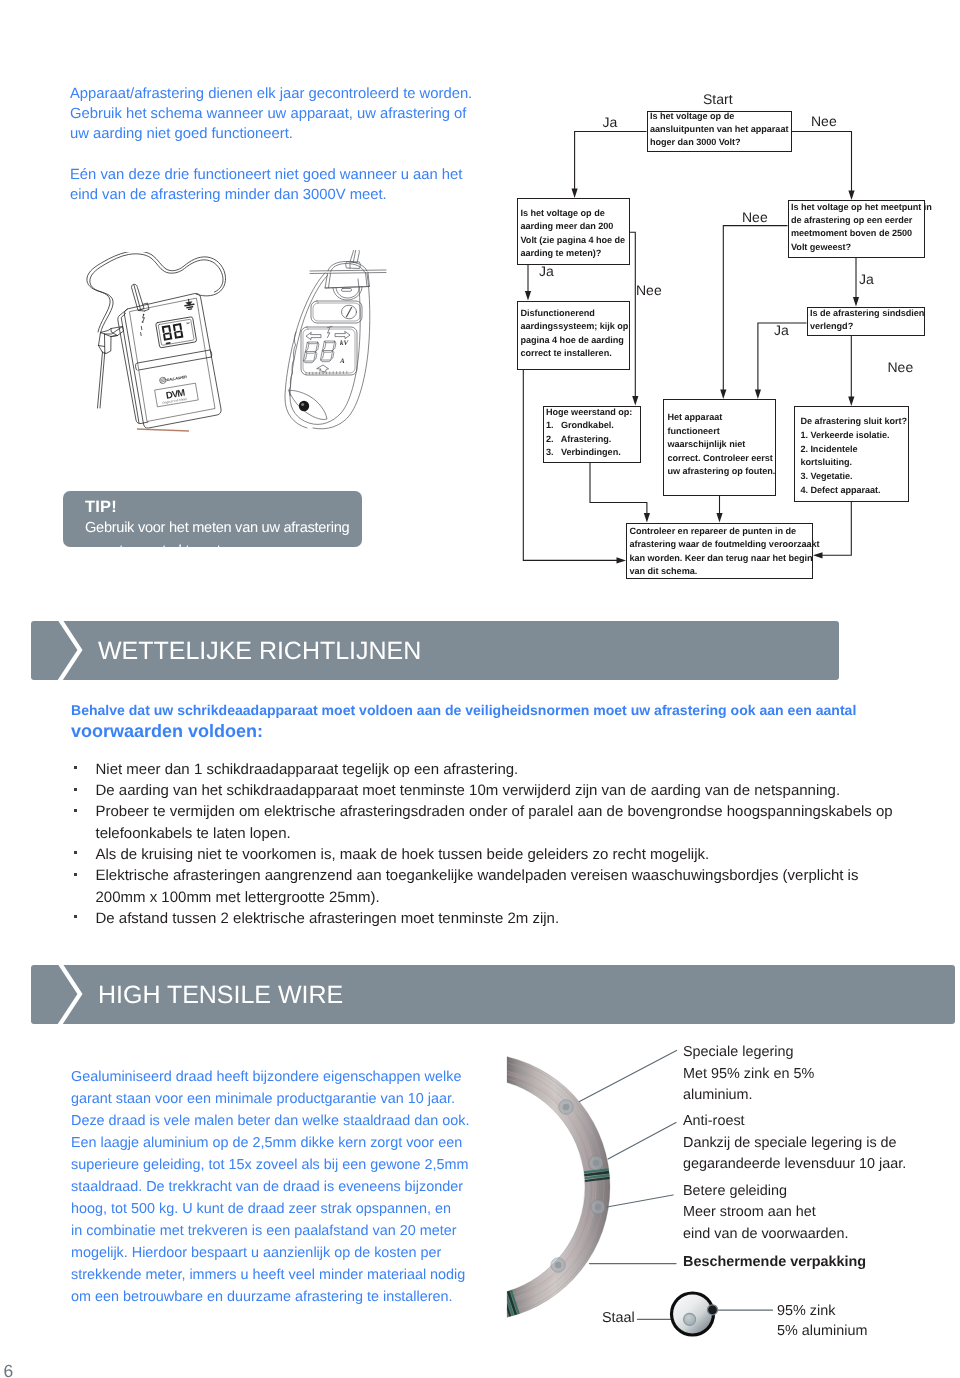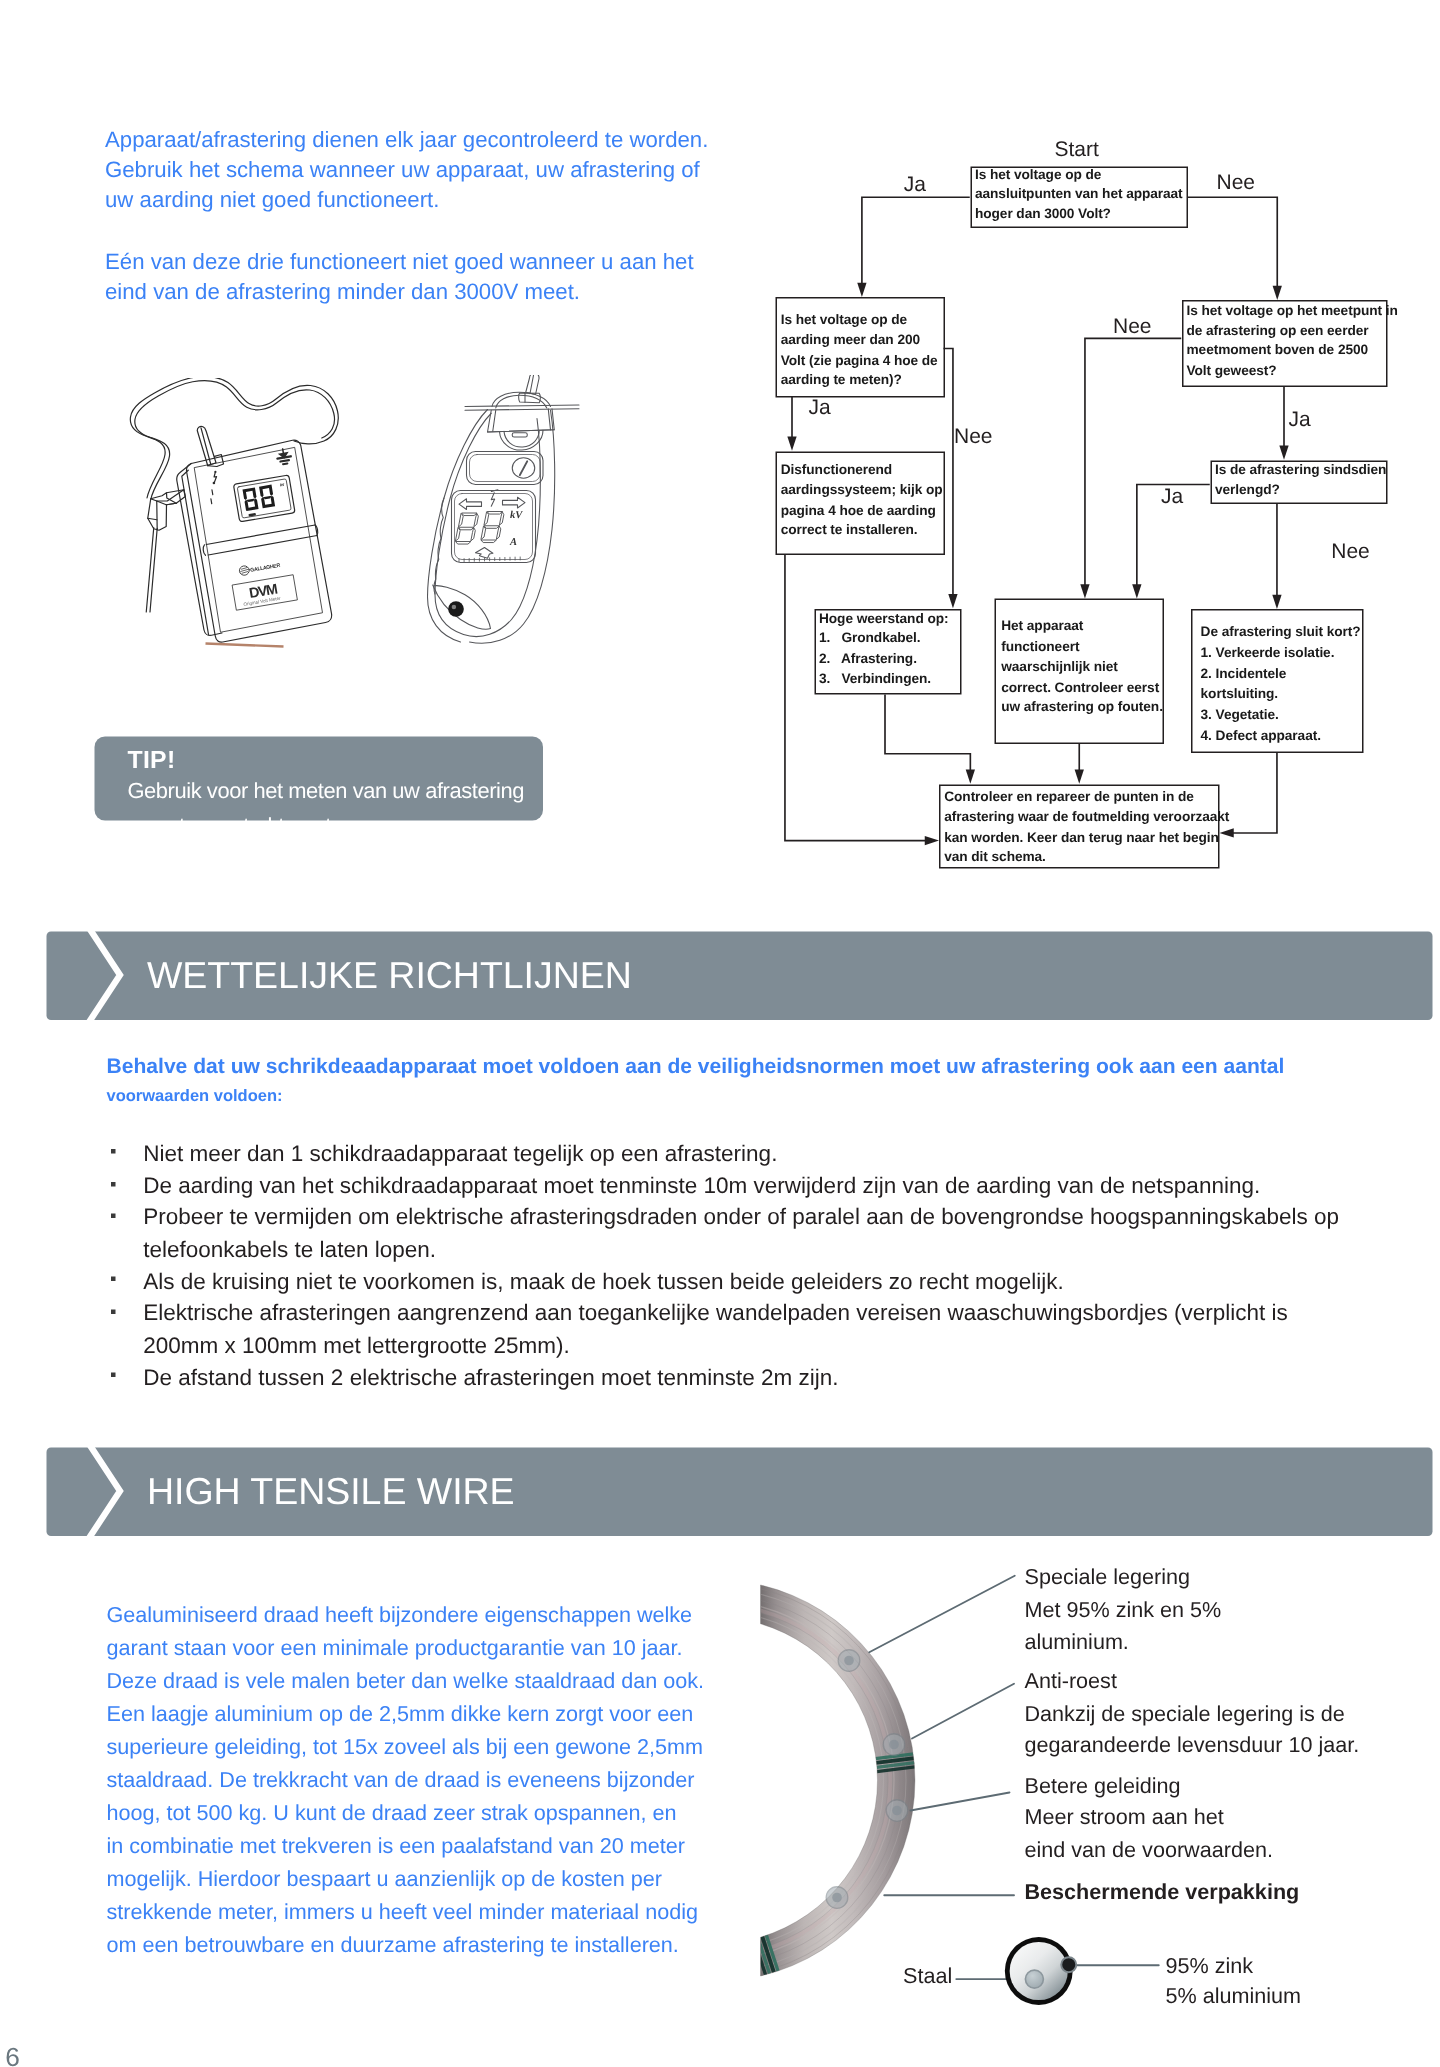--- a/index.html
+++ b/index.html
@@ -307,31 +307,31 @@
     <div class="flab" style="left:774px;top:321.5px;">Ja</div>
     <div class="flab" style="left:887.5px;top:358.7px;">Nee</div>
   </div>
 
   <div class="tipbox" style="left:63px;top:491px;width:299px;height:56px;">
     <div class="tiph" style="left:22px;top:6.5px;">TIP!</div>
     <div class="tipl" style="left:22px;top:28.5px;">Gebruik voor het meten van uw afrastering</div>
     <div class="tipl" style="left:22px;top:51.5px;">een stroomsterktemeter</div>
   </div>
 
-  <div class="banner" style="top:621px;width:924px;text-align:center;">
+  <div class="banner" style="top:621px;width:808px;text-align:center;">
     <div class="bar"></div>
     <svg class="chevsvg" viewBox="0 0 56 70">
       <path d="M 19 -4 L 44 34 L 19 72" fill="none" stroke="#ffffff" stroke-width="4.2" stroke-linejoin="miter"></path>
     </svg>
     <div class="btitle">WETTELIJKE RICHTLIJNEN</div>
   </div>
 
   <div style="position:absolute;left:0;top:0;">
     <div class="ptext b" style="left:71px;top:700px;font-size:14.05px;white-space:nowrap;">Behalve dat uw schrikdeaadapparaat moet voldoen aan de veiligheidsnormen moet uw afrastering ook aan een aantal</div>
-    <div class="ptext b" style="left:71px;top:721.3px;font-size:11px;white-space:nowrap;">voorwaarden voldoen:</div>
+    <div class="ptext b" style="left:71px;top:721.3px;font-size:18px;white-space:nowrap;">voorwaarden voldoen:</div>
   </div>
   <ul style="position:absolute;left:0;top:0;margin:0;padding:0;list-style:none;">
     <li style="position:absolute;left:0;top:0;">
       <span class="bldot" style="left:73.5px;top:766.3px;"></span>
       <span class="bl" style="left:95.5px;top:758.8px;width:800px;display:block;">Niet meer dan 1 schikdraadapparaat tegelijk op een afrastering.</span>
     </li>
     <li style="position:absolute;left:0;top:0;">
       <span class="bldot" style="left:73.5px;top:787.7px;"></span>
       <span class="bl" style="left:95.5px;top:780.2px;width:800px;display:block;">De aarding van het schikdraadapparaat moet tenminste 10m verwijderd zijn van de aarding van de netspanning.</span>
     </li>

